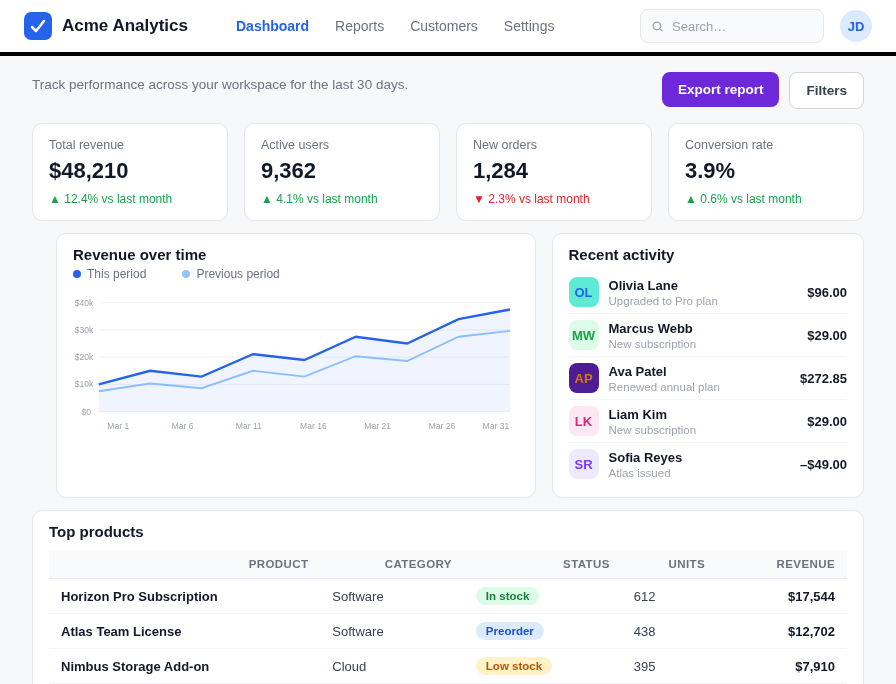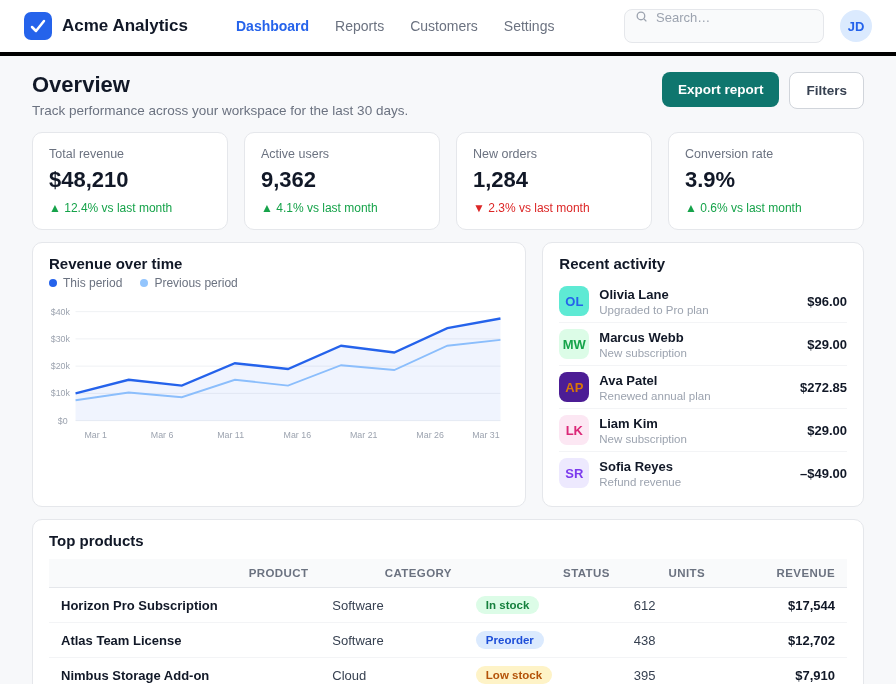--- a/index.html
+++ b/index.html
@@ -10,50 +10,50 @@
   
   .topbar { height:56px; background:#ffffff; border-bottom:4px solid #000000;
     display:flex; align-items:center; padding:0 24px; }
   .brand { display:flex; align-items:center; gap:10px; font-weight:bold; font-size:17px; color:#111827; }
   .logo { width:28px; height:28px; border-radius:7px; background:#2563eb; display:flex; align-items:center; justify-content:center; }
   .logo svg { width:16px; height:16px; }
   .nav { display:flex; gap:26px; margin-left:48px; font-size:14px; color:#6b7280; }
   .nav a { text-decoration:none; color:#6b7280; }
   .nav a.active { color:#2563eb; font-weight:bold; }
   .top-right { margin-left:auto; display:flex; align-items:center; gap:16px; }
-  .search { width:200px; height:34px; border:1px solid #e5e7eb; border-radius:8px; background:#f9fafb;
-    display:flex; align-items:flex-start; padding:0 10px; gap:8px; color:#9ca3af; font-size:13px; }
+  .search { width:184px; height:34px; border:1px solid #e5e7eb; border-radius:8px; background:#f9fafb;
+    display:flex; align-items:center; padding:0 10px; gap:8px; color:#9ca3af; font-size:13px; }
   .avatar { width:32px; height:32px; border-radius:50%; background:#dbeafe; color:#2563eb;
     display:flex; align-items:center; justify-content:center; font-size:13px; font-weight:bold; }
 
   
   .page { padding:16px 32px; }
   .page-head { display:flex; align-items:flex-start; }
   h1 { font-size:22px; color:#111827; }
   .sub { font-size:13.5px; color:#6b7280; margin-top:5px; }
-  .btn { background:#0f766e; color:#fff; font-size:13.5px; font-weight:bold; border:none;
+  .btn { background:#6d28d9; color:#fff; font-size:13.5px; font-weight:bold; border:none;
     border-radius:8px; padding:10px 16px; margin-left:auto; }
   .btn-ghost { background:#ffffff; color:#374151; border:1px solid #d1d5db; margin-left:10px; }
 
   
   .cards { display:flex; gap:16px; margin-top:14px; }
   .card { flex:1; background:#fff; border:1px solid #e5e7eb; border-radius:10px; padding:14px 16px; }
   .card .label { font-size:12.5px; color:#6b7280; }
   .card .value { font-size:22px; font-weight:bold; color:#111827; margin-top:6px; }
   .card .delta { font-size:12px; margin-top:8px; }
   .up { color:#16a34a; } .down { color:#dc2626; }
 
   
   .panels { display:flex; gap:16px; margin-top:12px; }
   .panel { background:#fff; border:1px solid #e5e7eb; border-radius:10px; padding:12px 16px; }
   .panel h2 { font-size:15px; color:#111827; }
-  .chart-panel { flex:1.6; }
+  .chart-panel { flex:1.6;margin-left:24px; }
   .list-panel { flex:1; }
   .chart { margin-top:8px; }
-  .legend { display:flex; gap:18px; font-size:12px; color:#6b7280; margin-top:4px; }
+  .legend { display:flex; gap:36px; font-size:12px; color:#6b7280; margin-top:4px; }
   .dot { display:inline-block; width:8px; height:8px; border-radius:50%; margin-right:6px; }
 
   .row { display:flex; align-items:center; padding:6px 0; border-bottom:1px solid #f3f4f6; font-size:13px; }
   .row:last-child { border-bottom:none; }
   .row .ic { width:30px; height:30px; border-radius:8px; margin-right:10px;
     display:flex; align-items:center; justify-content:center; font-size:13px; font-weight:bold; }
   .row .t1 { color:#111827; font-weight:bold; }
   .row .t2 { color:#9ca3af; font-size:11.5px; margin-top:2px; }
   .row .amt { margin-left:auto; font-weight:bold; color:#111827; }
 
@@ -93,21 +93,20 @@
         </svg>
         Search…
       </div>
       <div class="avatar">JD</div>
     </div>
   </div>
 
   <div class="page">
     <div class="page-head">
       <div>
-        <h1>Overview</h1>
         <div class="sub">Track performance across your workspace for the last 30 days.</div>
       </div>
       <button class="btn">Export report</button>
       <button class="btn btn-ghost">Filters</button>
     </div>
 
     <div class="cards">
       <div class="card">
         <div class="label">Total revenue</div>
         <div class="value">$48,210</div>
@@ -199,21 +198,21 @@
             <div>
               <div class="t1">Liam Kim</div>
               <div class="t2">New subscription</div>
             </div>
             <div class="amt">$29.00</div>
           </div>
           <div class="row">
             <div class="ic" style="background:#ede9fe;color:#7c3aed">SR</div>
             <div>
               <div class="t1">Sofia Reyes</div>
-              <div class="t2">Refund revenue</div>
+              <div class="t2">Atlas issued</div>
             </div>
             <div class="amt">–$49.00</div>
           </div>
         </div>
       </div>
     </div>
 
     <div class="panel table-panel">
       <h2>Top products</h2>
       <table>

